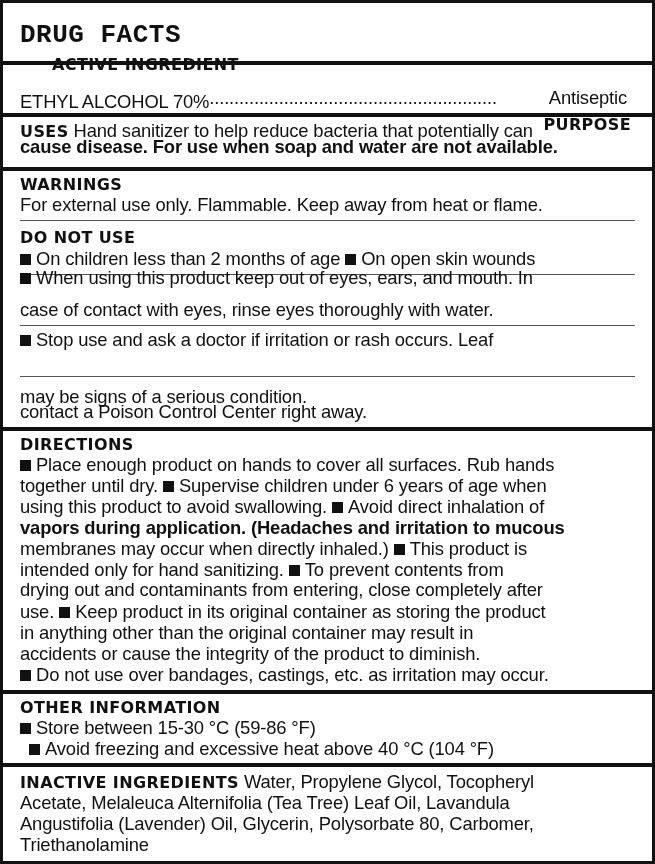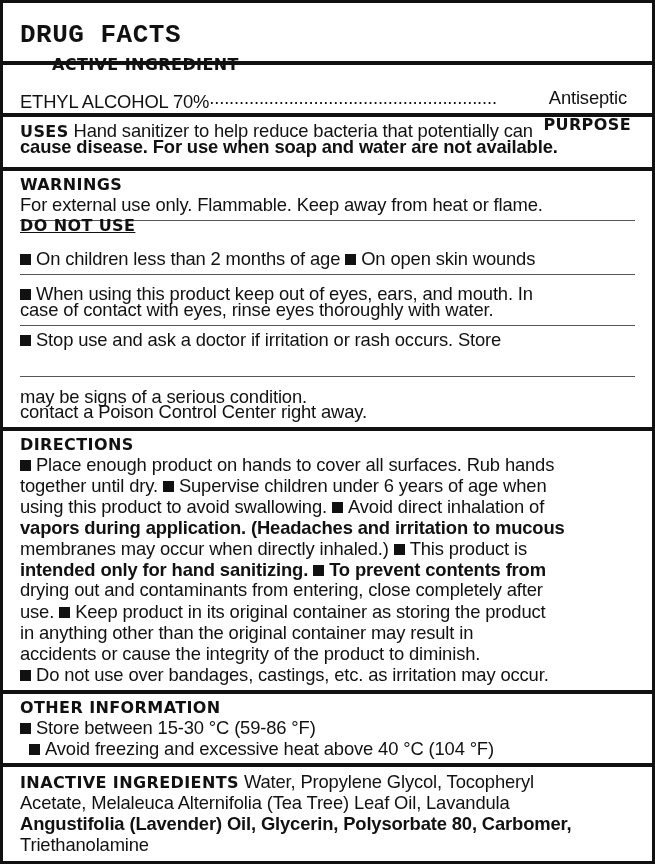--- a/index.html
+++ b/index.html
@@ -31,51 +31,51 @@
   <div class="thick" style="top:110px;"></div>
 
   <div class="line" style="top:117px;"><span class="hd">USES</span><span> Hand sanitizer to help reduce bacteria that potentially can</span></div>
   <div class="line" style="top:133px;font-weight:bold;">cause disease. For use when soap and water are not available.</div>
   <div class="thick" style="top:164px;"></div>
 
   <div class="line hd" style="top:171px;">WARNINGS</div>
   <div class="line" style="top:191px;">For external use only. Flammable. Keep away from heat or flame.</div>
   <div class="thin" style="top:217px;"></div>
 
-  <div class="line hd" style="top:212px;text-decoration:underline;">DO NOT USE</div>
+  <div class="line hd" style="top:224px;">DO NOT USE</div>
   <div class="line" style="top:245px;"><span class="sq"></span><span>On children less than 2 months of age</span><span class="sq-i"></span><span>On open skin wounds</span></div>
   <div class="thin" style="top:271px;"></div>
 
-  <div class="line" style="top:280px;"><span class="sq"></span><span>When using this product keep out of eyes, ears, and mouth. In</span></div>
+  <div class="line" style="top:264px;"><span class="sq"></span><span>When using this product keep out of eyes, ears, and mouth. In</span></div>
   <div class="line" style="top:296px;">case of contact with eyes, rinse eyes thoroughly with water.</div>
   <div class="thin" style="top:322px;"></div>
 
-  <div class="line" style="top:326px;"><span class="sq"></span><span>Stop use and ask a doctor if irritation or rash occurs. Store</span></div>
+  <div class="line" style="top:326px;"><span class="sq"></span><span>Stop use and ask a doctor if irritation or rash occurs. Leaf</span></div>
   <div class="line" style="top:347px;margin-top:36px;">may be signs of a serious condition.</div>
   <div class="thin" style="top:373px;"></div>
 
   <div class="line" style="top:398px;">contact a Poison Control Center right away.</div>
   <div class="thick" style="top:424px;"></div>
 
   <div class="line hd" style="top:431px;">DIRECTIONS</div>
   <div class="line" style="top:451px;"><span class="sq"></span><span>Place enough product on hands to cover all surfaces. Rub hands</span></div>
   <div class="line" style="top:472px;"><span>together until dry.</span><span class="sq-i"></span><span>Supervise children under 6 years of age when</span></div>
   <div class="line" style="top:493px;"><span>using this product to avoid swallowing.</span><span class="sq-i"></span><span>Avoid direct inhalation of</span></div>
   <div class="line" style="top:514px;font-weight:bold;">vapors during application. (Headaches and irritation to mucous</div>
   <div class="line" style="top:535px;"><span>membranes may occur when directly inhaled.)</span><span class="sq-i"></span><span>This product is</span></div>
-  <div class="line" style="top:556px;font-weight:bold;"><span>intended only for hand sanitizing.</span><span class="sq-i"></span><span>To prevent contents from</span></div>
+  <div class="line" style="top:556px;"><span>intended only for hand sanitizing.</span><span class="sq-i"></span><span>To prevent contents from</span></div>
   <div class="line" style="top:576px;">drying out and contaminants from entering, close completely after</div>
   <div class="line" style="top:598px;"><span>use.</span><span class="sq-i"></span><span>Keep product in its original container as storing the product</span></div>
   <div class="line" style="top:619px;">in anything other than the original container may result in</div>
   <div class="line" style="top:640px;">accidents or cause the integrity of the product to diminish.</div>
   <div class="line" style="top:661px;"><span class="sq"></span><span>Do not use over bandages, castings, etc. as irritation may occur.</span></div>
   <div class="thick" style="top:687px;"></div>
 
   <div class="line hd" style="top:694px;">OTHER INFORMATION</div>
   <div class="line" style="top:714px;"><span class="sq"></span><span>Store between 15-30 °C (59-86 °F)</span></div>
   <div class="line" style="top:735px;padding-left:9px;"><span class="sq"></span><span>Avoid freezing and excessive heat above 40 °C (104 °F)</span></div>
   <div class="thick" style="top:760px;"></div>
 
   <div class="line" style="top:768px;"><span class="hd">INACTIVE INGREDIENTS</span><span> Water, Propylene Glycol, Tocopheryl</span></div>
   <div class="line" style="top:789px;">Acetate, Melaleuca Alternifolia (Tea Tree) Leaf Oil, Lavandula</div>
-  <div class="line" style="top:810px;font-weight:bold;">Angustifolia (Lavender) Oil, Glycerin, Polysorbate 80, Carbomer,</div>
+  <div class="line" style="top:810px;">Angustifolia (Lavender) Oil, Glycerin, Polysorbate 80, Carbomer,</div>
   <div class="line" style="top:831px;">Triethanolamine</div>
 </div>
 
 </body></html>

